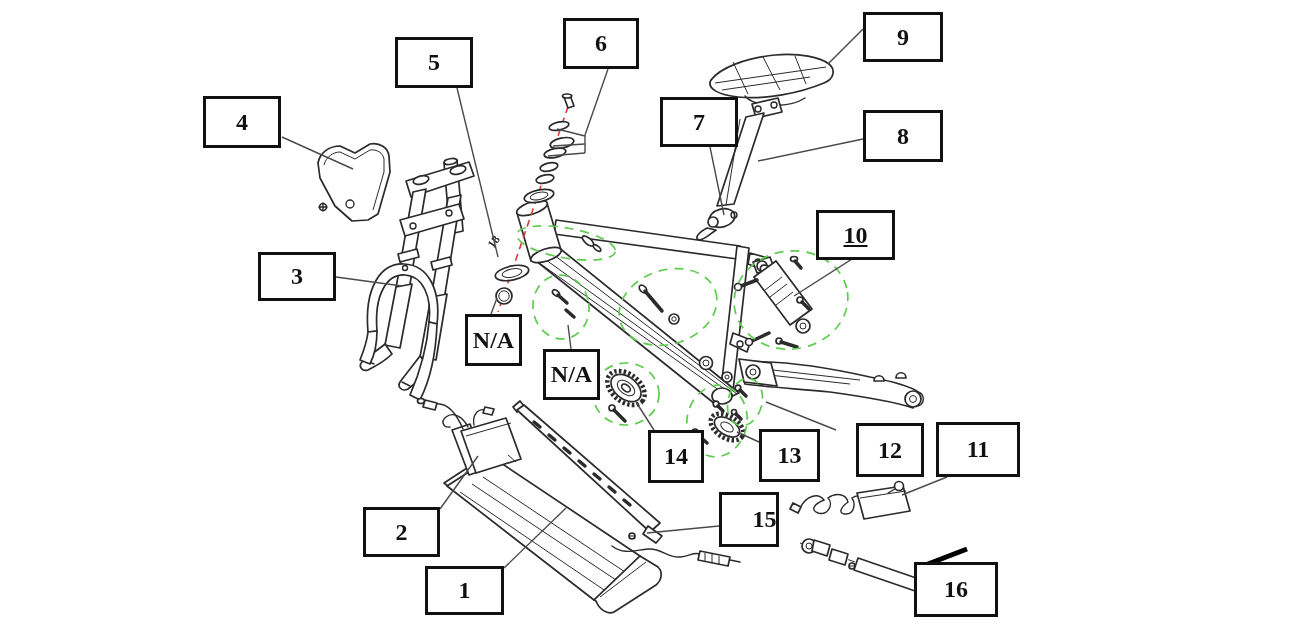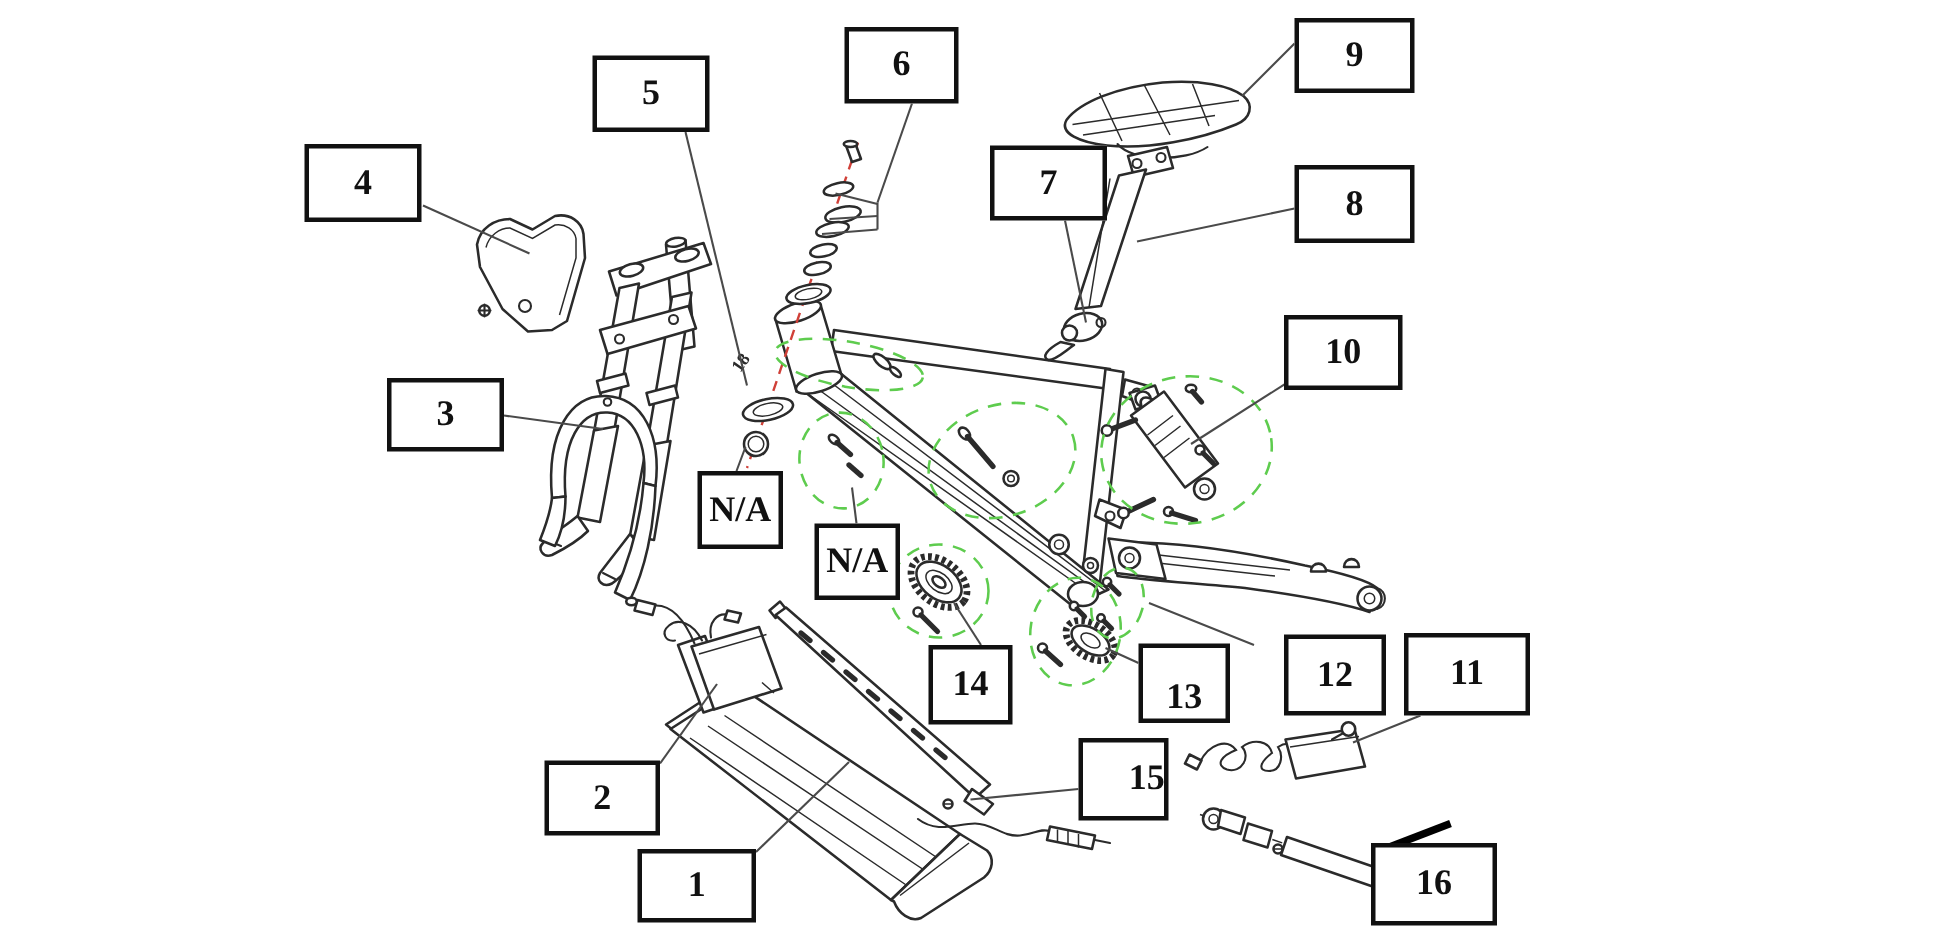--- a/index.html
+++ b/index.html
@@ -294,33 +294,33 @@
       </div>
       <div class="callout" style="left: 660px; top: 97px; width: 78px; height: 50px;">
         <span>7</span>
       </div>
       <div class="callout" style="left: 863px; top: 110px; width: 80px; height: 52px;">
         <span>8</span>
       </div>
       <div class="callout" style="left: 863px; top: 12px; width: 80px; height: 50px;">
         <span>9</span>
       </div>
-      <div class="callout" style="left: 856px; top: 210px; width: 79px; height: 50px;">
+      <div class="callout" style="left: 816px; top: 210px; width: 79px; height: 50px; text-decoration: underline;">
         <span>10</span>
       </div>
       <div class="callout" style="left: 936px; top: 422px; width: 84px; height: 55px; text-align: center;">
         <span>11</span>
       </div>
       <div class="callout" style="left: 834px; top: 423px; width: 68px; height: 54px; margin-left: 22px;">
         <span>12</span>
       </div>
-      <div class="callout" style="left: 759px; top: 429px; width: 61px; height: 53px; align-items: flex-end;">
+      <div class="callout" style="left: 759px; top: 429px; width: 61px; height: 53px;">
         <span>13</span>
       </div>
-      <div class="callout" style="left: 619px; top: 430px; width: 56px; height: 53px;">
+      <div class="callout" style="left: 648px; top: 430px; width: 56px; height: 53px;">
         <span>14</span>
       </div>
       <div class="callout" style="left: 719px; top: 492px; width: 60px; height: 55px; padding-left: 31px;">
         <span>15</span>
       </div>
       <div class="callout" style="left: 914px; top: 522px; width: 84px; height: 55px; margin-top: 40px;">
         <span>16</span>
       </div>
       <div class="callout" style="left: 465px; top: 314px; width: 57px; height: 52px;">
         <span>N/A</span>

